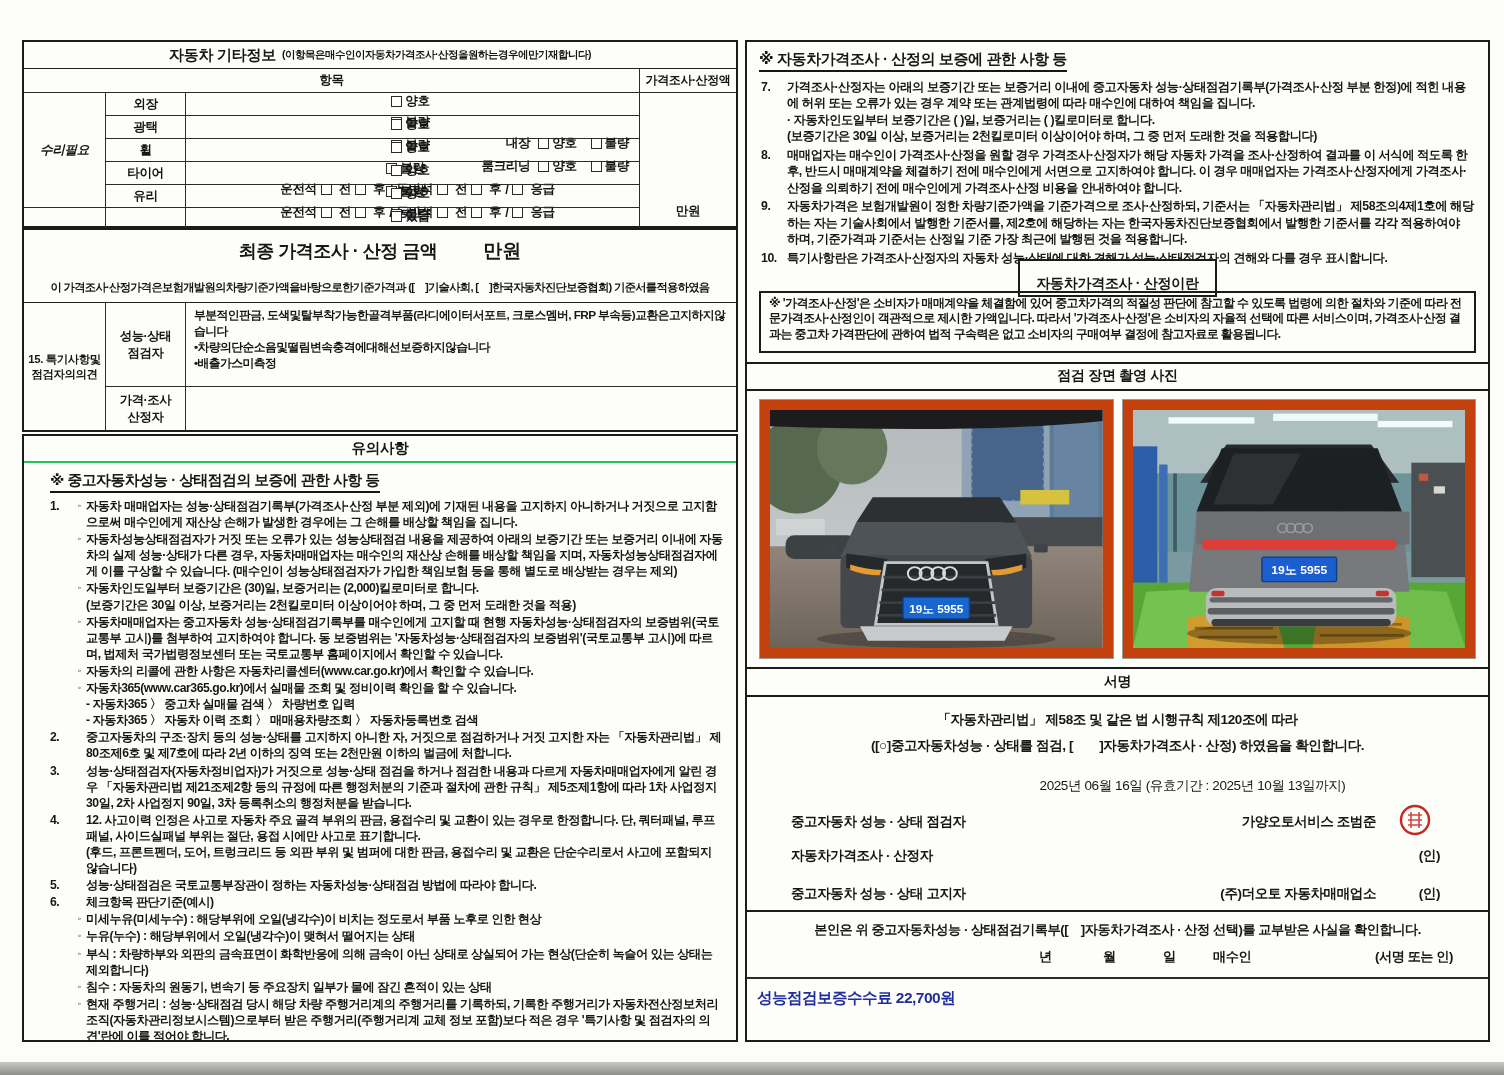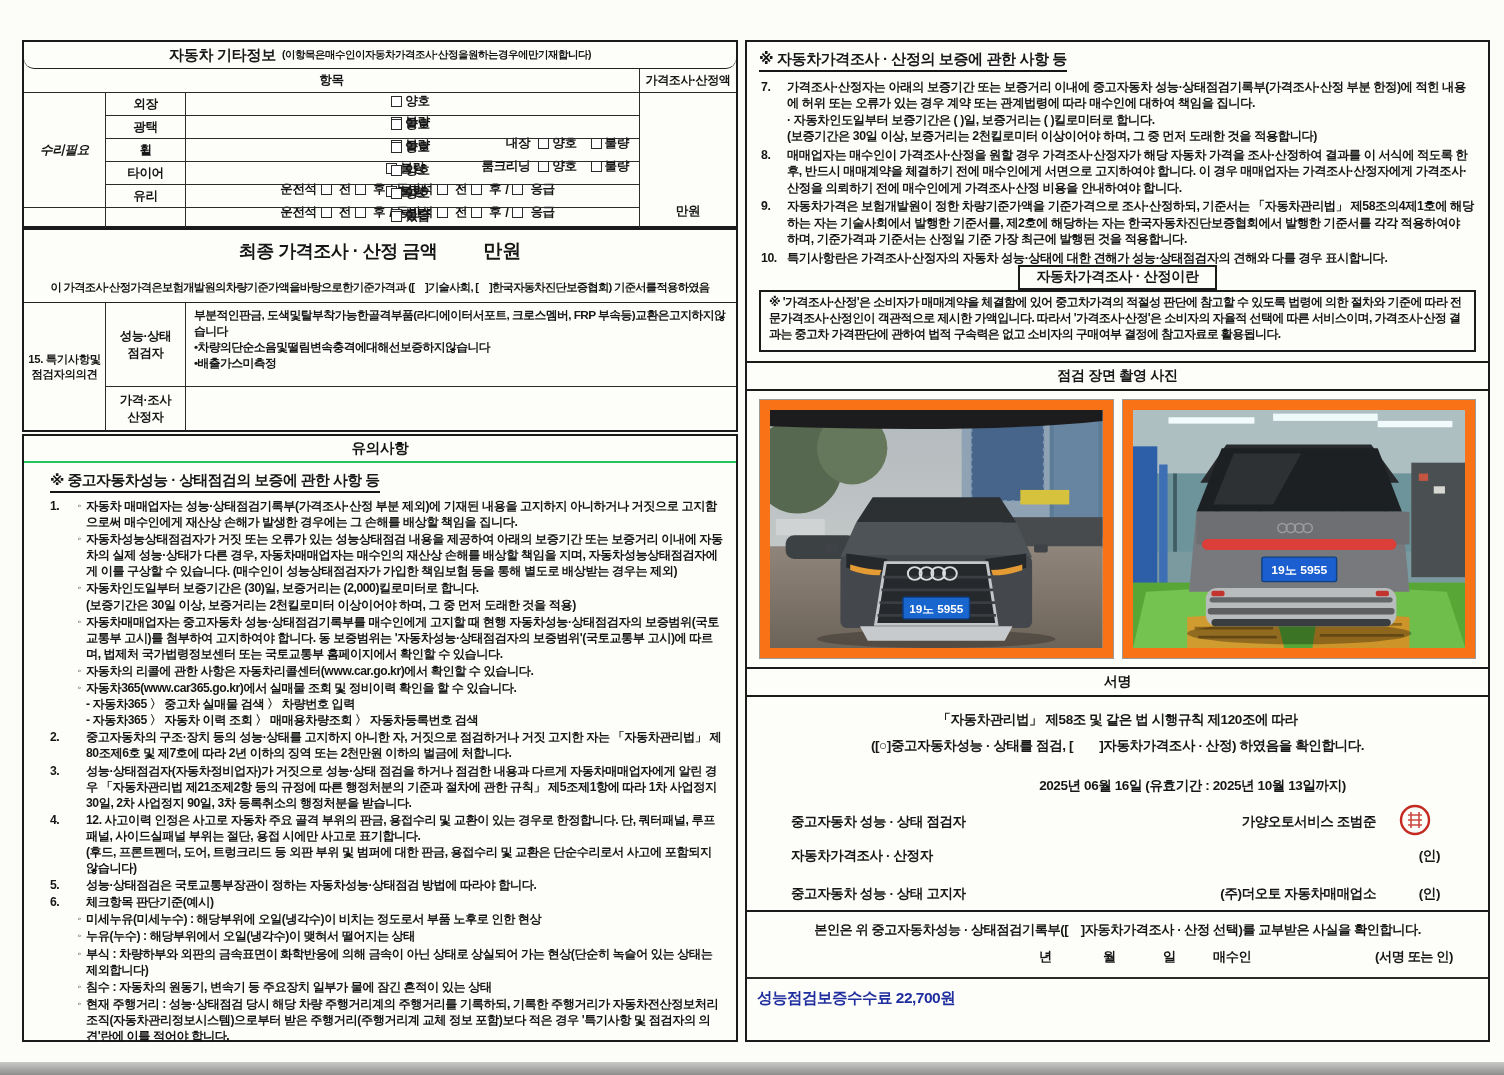--- a/index.html
+++ b/index.html
@@ -9,21 +9,21 @@
     font-family:"Liberation Sans","DejaVu Sans",sans-serif;
     color:#161616;
     -webkit-font-smoothing:antialiased;
   }
   .page{position:absolute;inset:0;}
   .scan-edge{position:absolute;left:0;top:1062px;width:1504px;height:13px;
     background:linear-gradient(#c9c9c7,#8d8d8b);}
   .box{position:absolute;border:2px solid #1b1b1b;background:#fdfdfa;box-sizing:border-box;}
   
   #box-extra{left:22px;top:40px;width:716px;height:188px;}
-  .extra-title{height:26px;border-bottom:1.6px solid #222;display:flex;align-items:center;justify-content:center;gap:6px;border-radius:10px;}
+  .extra-title{height:26px;border-bottom:1.6px solid #222;display:flex;align-items:center;justify-content:center;gap:6px;}
   .extra-title .big{font-size:15px;font-weight:800;letter-spacing:-0.3px;}
   .extra-title .small{font-size:10.5px;font-weight:600;letter-spacing:-0.5px;}
   .t1{display:grid;grid-template-columns:82px 80px 1fr 96px;grid-template-rows:24px 23px 23px 23px 23px 23px 1fr;height:158px;}
   .cell{border-right:1.3px solid #2b2b2b;border-bottom:1.3px solid #2b2b2b;display:flex;align-items:center;justify-content:center;font-size:12.6px;font-weight:700;letter-spacing:-0.4px;box-sizing:border-box;}
   .cell.content{justify-content:flex-start;padding-left:10px;gap:4px;font-weight:600;flex-direction:column;}
   .cell.noR{border-right:none;}
   .cell.noB{border-bottom:none;}
   .cb{width:11px;height:11px;border:1.7px solid #2a2a2a;display:inline-block;background:#fff;margin-right:3px;flex:0 0 auto;box-sizing:border-box;}
   .pair{display:inline-flex;align-items:center;margin-right:14px;white-space:nowrap;}
   .grp-right{margin-left:auto;margin-right:10px;display:inline-flex;align-items:center;gap:8px;}
@@ -45,31 +45,31 @@
   .nline .blt{flex:0 0 14px;text-align:center;font-size:10px;padding-top:1px;}
   .nline .txt{flex:1;}
   
   #box-right{left:745px;top:40px;width:745px;height:1002px;display:flex;flex-direction:column;}
   .r-s1{height:226px;padding:8px 14px 0 12px;box-sizing:border-box;overflow:hidden;}
   .r-title{display:inline-block;font-size:15px;font-weight:800;letter-spacing:-0.4px;border-bottom:2.2px solid #161616;padding-bottom:1px;margin-bottom:7px;}
   .rline{display:flex;align-items:flex-start;font-size:12.3px;line-height:1.34;font-weight:600;letter-spacing:-0.45px;margin-bottom:2px;}
   .rline .num{flex:0 0 26px;padding-left:2px;}
   .rline .txt{flex:1;}
   .r-applabel{height:26px;display:flex;align-items:center;justify-content:center;}
-  .applabel-box{border:2px solid #1b1b1b;padding:1px 16px 2px;font-size:14px;font-weight:800;letter-spacing:-0.3px;background:#fdfdfa;}
+  .applabel-box{border:2px solid #1b1b1b;padding:14px 16px 2px;font-size:14px;font-weight:800;letter-spacing:-0.3px;background:#fdfdfa;}
   .r-note-wrap{height:72px;padding:0 12px;box-sizing:border-box;}
   .r-note{border:2px solid #1b1b1b;height:62px;box-sizing:border-box;padding:3px 8px;font-size:12px;line-height:1.3;font-weight:700;letter-spacing:-0.6px;overflow:hidden;}
   .r-photohead,.r-signhead{height:26px;border-top:2px solid #1b1b1b;border-bottom:2px solid #1b1b1b;display:flex;align-items:center;justify-content:center;font-size:14px;font-weight:800;letter-spacing:-0.3px;}
   .r-photos{height:276px;display:flex;gap:8px;padding:8px 12px;box-sizing:border-box;}
-  .photo{flex:1;border:1px solid #9a9a96;background:#f97316;padding:10px;box-sizing:border-box;}
+  .photo{flex:1;border:1px solid #9a9a96;background:#c2410c;padding:10px;box-sizing:border-box;}
   .photo svg{width:100%;height:100%;display:block;}
   .r-sign{height:216px;position:relative;font-size:13.5px;font-weight:600;letter-spacing:-0.4px;}
   .s-line1{position:absolute;top:14px;left:0;right:0;text-align:center;}
   .s-line2{position:absolute;top:40px;left:0;right:0;text-align:center;}
-  .s-date{position:absolute;top:80px;left:150px;right:0;text-align:center;font-weight:700;}
+  .s-date{position:absolute;top:80px;left:150px;right:0;text-align:center;font-weight:400;}
   .s-row{position:absolute;left:44px;right:0;}
   .s-r1{top:116px;} .s-r2{top:150px;} .s-r3{top:188px;}
   .s-label{position:absolute;left:0;}
   .s-value{position:absolute;right:112px;white-space:nowrap;font-weight:700;}
   .s-in{position:absolute;right:48px;font-weight:700;}
   .s-seal{position:absolute;right:56px;top:-10px;width:34px;height:34px;}
   .r-receipt{height:66px;border-top:2.5px solid #1b1b1b;position:relative;font-size:13.2px;font-weight:600;letter-spacing:-0.45px;}
   .rc-text{position:absolute;top:9px;left:0;right:0;text-align:center;}
   .rc-fields{position:absolute;top:36px;left:0;right:0;height:20px;}
   .rc-fields span{position:absolute;font-weight:700;}

